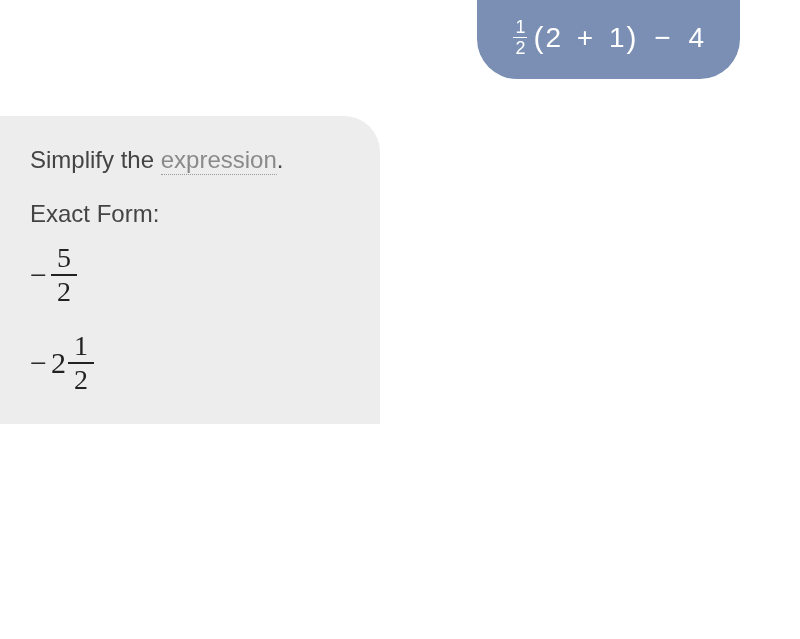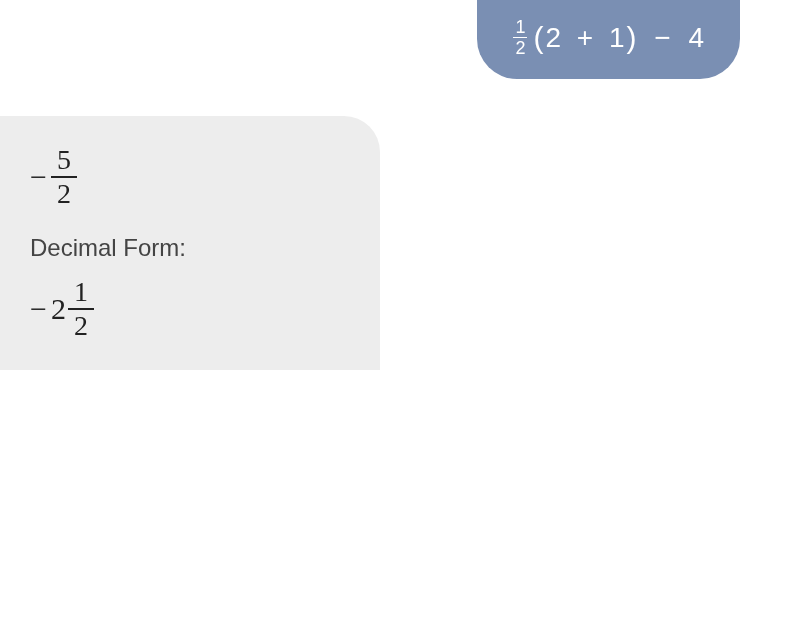--- a/index.html
+++ b/index.html
@@ -118,30 +118,33 @@
   <span>2</span>
   <span style="margin:0 6px;">&nbsp;<span>+</span>&nbsp;</span>
   <span>1</span>
   <span class="paren">)</span>
   <span style="margin:0 8px;">&nbsp;<span>−</span>&nbsp;</span>
   <span>4</span>
 </div>
 
 <div class="answer-bubble">
 
+  <div class="line">
+    <span>Simplify the </span><span class="dotted-term">expression</span><span>.</span>
+  </div>
 
+  <div class="label">Exact Form:</div>
   <div class="math-value">
     <span class="minus">−</span>
     <span class="inline-fraction">
       <span class="num">5</span>
       <span class="den">2</span>
     </span>
   </div>
 
-  <div class="label">Decimal Form:</div>
 
   <div class="math-value" style="margin-bottom:0;">
     <span class="minus">−</span>
     <span class="mixed-whole">2</span>
     <span class="inline-fraction">
       <span class="num">1</span>
       <span class="den">2</span>
     </span>
   </div>
 

